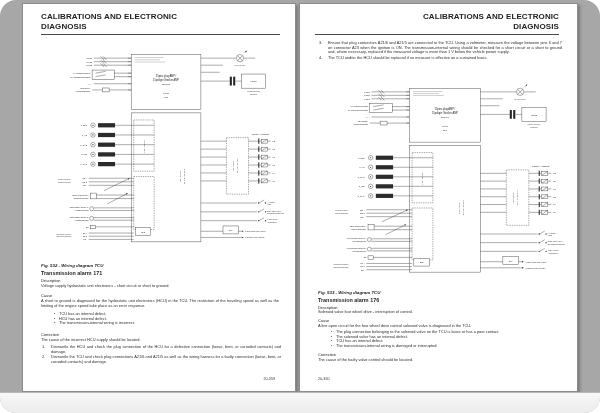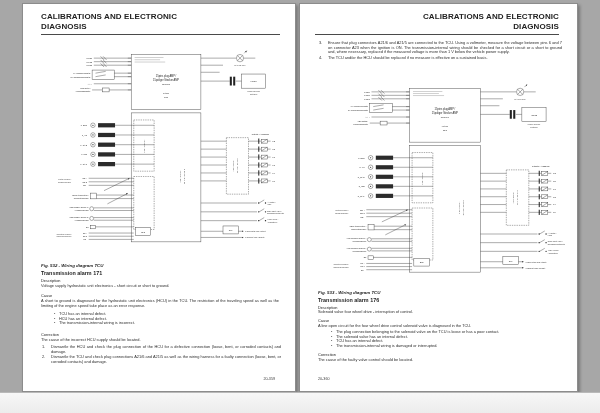--- a/index.html
+++ b/index.html
@@ -1,18 +1,18 @@
 <!DOCTYPE html>
 <html><head>
 <meta charset="utf-8">
 <style>
   html,body{margin:0;padding:0;}
   body{width:600px;height:413px;overflow:hidden;font-family:"Liberation Sans",sans-serif;
        -webkit-font-smoothing:antialiased;}
-  #root{position:relative;width:600px;height:413px;background:#a7a7a7;overflow:hidden;}
+  #root{position:relative;width:600px;height:413px;background:#a7a7a7;overflow:hidden;border-radius:16px;}
 
   
   .page{position:absolute;top:3px;height:389px;background:#fff;border:1px solid #8c8c8c;
         box-shadow:2px 2px 3px rgba(0,0,0,.28);box-sizing:border-box;}
   #page-left{left:22px;width:274px;}
   #page-right{left:299px;width:279px;}
 
   .h1{position:absolute;font-weight:bold;font-size:8px;line-height:9.5px;color:#232323;
       letter-spacing:.1px;white-space:pre-line;}
   .rule{position:absolute;height:1px;background:#4a4a4a;}

